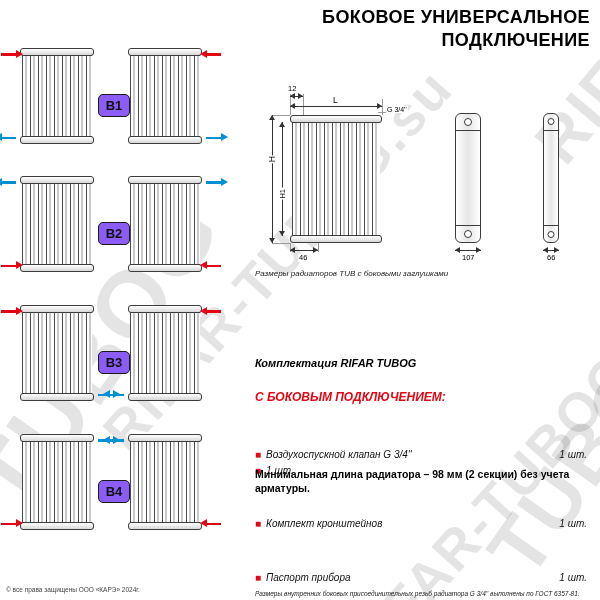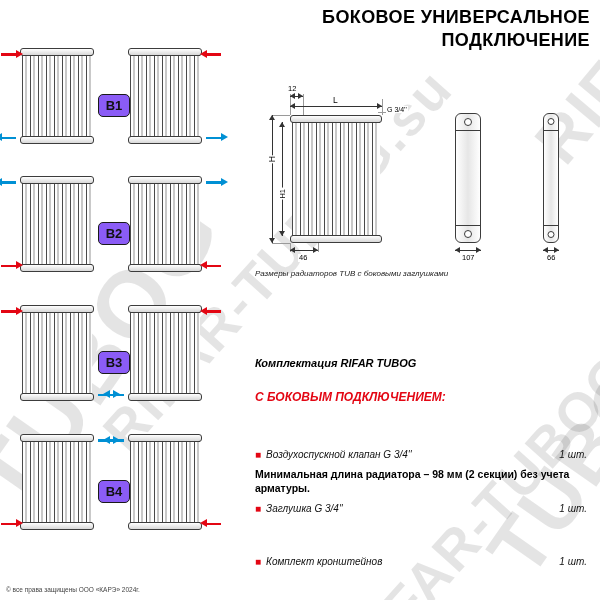--- a/index.html
+++ b/index.html
@@ -221,21 +221,20 @@
     <div class="pk-h1">Комплектация RIFAR TUBOG</div>
     <div class="pk-h2">С БОКОВЫМ ПОДКЛЮЧЕНИЕМ:</div>
     <div class="pk-list">
       <div class="pk-row">
         <span class="pk-bullet">■</span>
         <span class="pk-label">Воздухоспускной клапан G 3/4''</span>
         <span class="pk-qty">1 шт.</span>
       </div>
       <div class="pk-row">
         <span class="pk-bullet">■</span>
-        <span class="pk-label">Заглушка G 3/4''</span>
         <span class="pk-qty">1 шт.</span>
       </div>
       <div class="pk-row">
         <span class="pk-bullet">■</span>
         <span class="pk-label">Комплект кронштейнов</span>
         <span class="pk-qty">1 шт.</span>
       </div>
       <div class="pk-row">
         <span class="pk-bullet">■</span>
         <span class="pk-label">Паспорт прибора</span>

